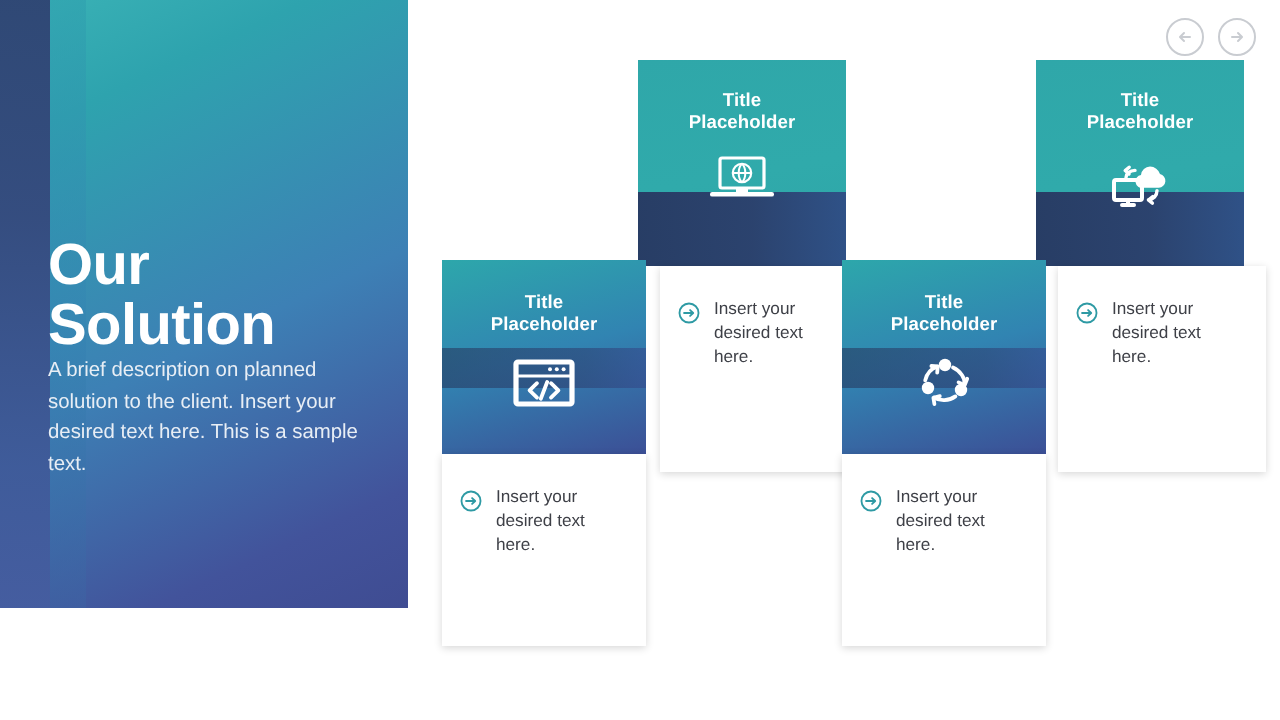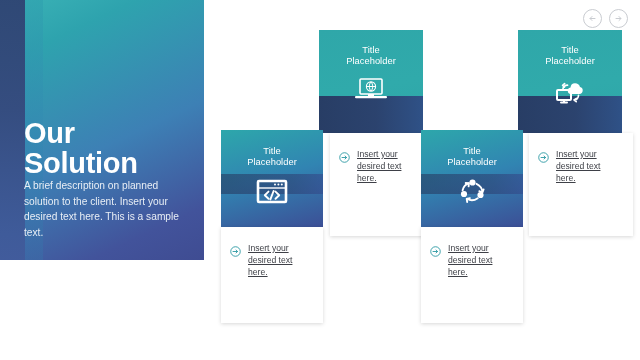--- a/index.html
+++ b/index.html
@@ -6,21 +6,21 @@
   html,body { width:640px; height:360px; overflow:hidden; }
   body {
     font-family:"Liberation Sans", sans-serif;
     background:#ffffff;
     position:relative;
   }
   #slide { position:absolute; inset:0; background:#fff; overflow:hidden; }
 
   
   .left-panel {
-    position:absolute; left:0; top:0; width:204px; height:260px;
+    position:absolute; left:0; top:0; width:204px; height:304px;
     background:linear-gradient(155deg,#3bb3b6 0%,#2ea3ae 18%,#3d80b5 55%,#42539b 85%,#3f4c92 100%);
     overflow:hidden;
   }
   .left-strip {
     position:absolute; left:0; top:0; width:25px; height:360px;
     background:linear-gradient(180deg,#2f4372 0%,#35497d 30%,#3f5a99 65%,#4a5fa5 100%);
     opacity:.95;
   }
   .left-strip2 {
     position:absolute; left:25px; top:0; width:18px; height:360px;
@@ -48,35 +48,35 @@
 
   
   .card { position:absolute; }
   .card-head {
     position:absolute; overflow:hidden;
     display:flex; flex-direction:column; align-items:center;
   }
   .head-bg { position:absolute; inset:0; }
   .head-band { position:absolute; left:0; right:0; }
   .card-title {
-    position:relative; z-index:3; color:#fff; font-weight:normal;
+    position:relative; z-index:3; color:#fff; font-weight:bold;
     text-align:center; white-space:pre-line;
     font-size:9.3px; line-height:1.18; letter-spacing:.05px;
   }
   .card-icon { position:relative; z-index:3; }
   .card-icon svg { display:block; }
 
   .card-body {
     position:absolute; background:#ffffff;
     box-shadow:0 1px 4px rgba(0,0,0,.16);
     display:flex; align-items:flex-start; padding:15px 10px 0 9px; gap:7px;
   }
   .body-arrow { flex:0 0 auto; margin-top:1px; }
   .body-text {
-    font-size:8.6px; line-height:1.42; color:#3e4047; max-width:62px;text-decoration:underline;
+    font-size:8.6px; line-height:1.42; color:#3e4047; max-width:62px;
   }
 
   
   #card-1 .card-head { left:319px; top:30px;  width:104px; height:103px; }
   #card-1 .card-body { left:330px; top:133px; width:104px; height:103px; }
   #card-2 .card-head { left:221px; top:130px; width:102px; height:97px;  }
   #card-2 .card-body { left:221px; top:227px; width:102px; height:96px;  }
   #card-3 .card-head { left:518px; top:30px;  width:104px; height:103px; }
   #card-3 .card-body { left:529px; top:133px; width:104px; height:103px; }
   #card-4 .card-head { left:421px; top:130px; width:102px; height:97px;  }

